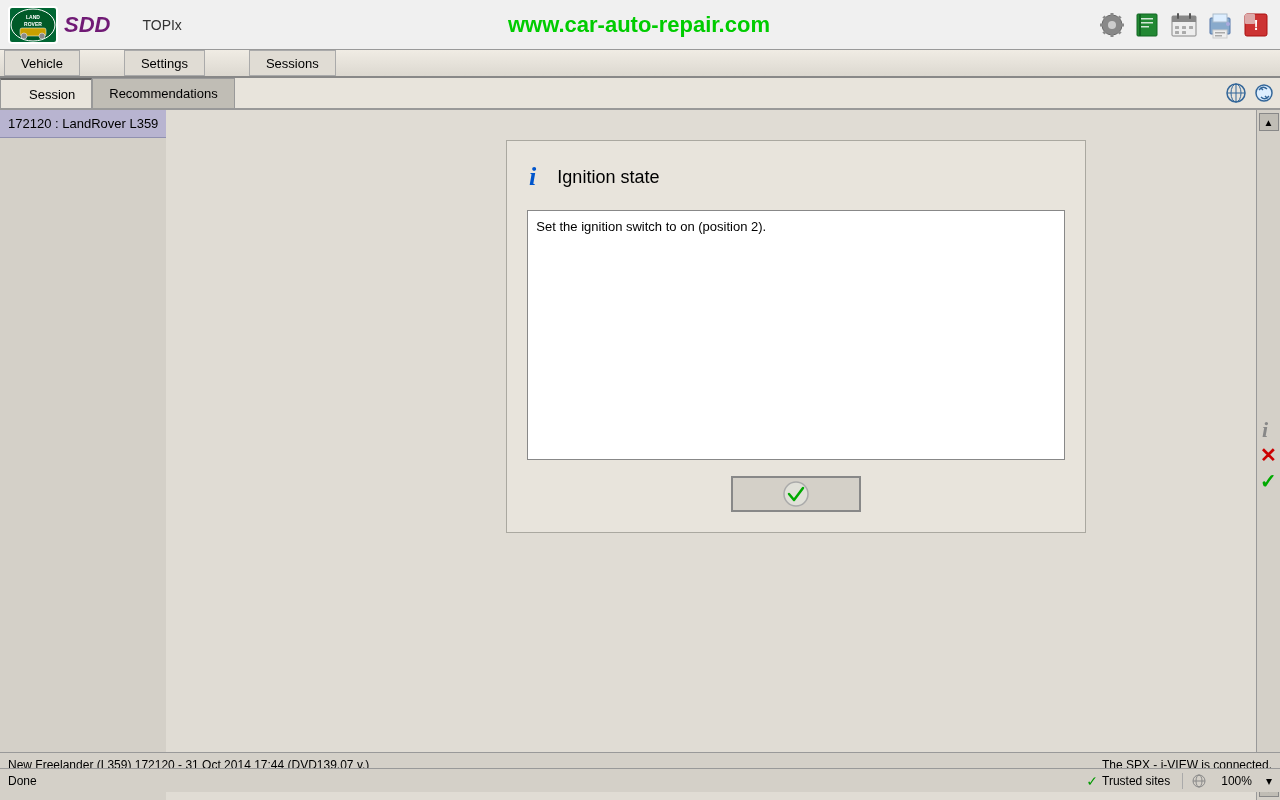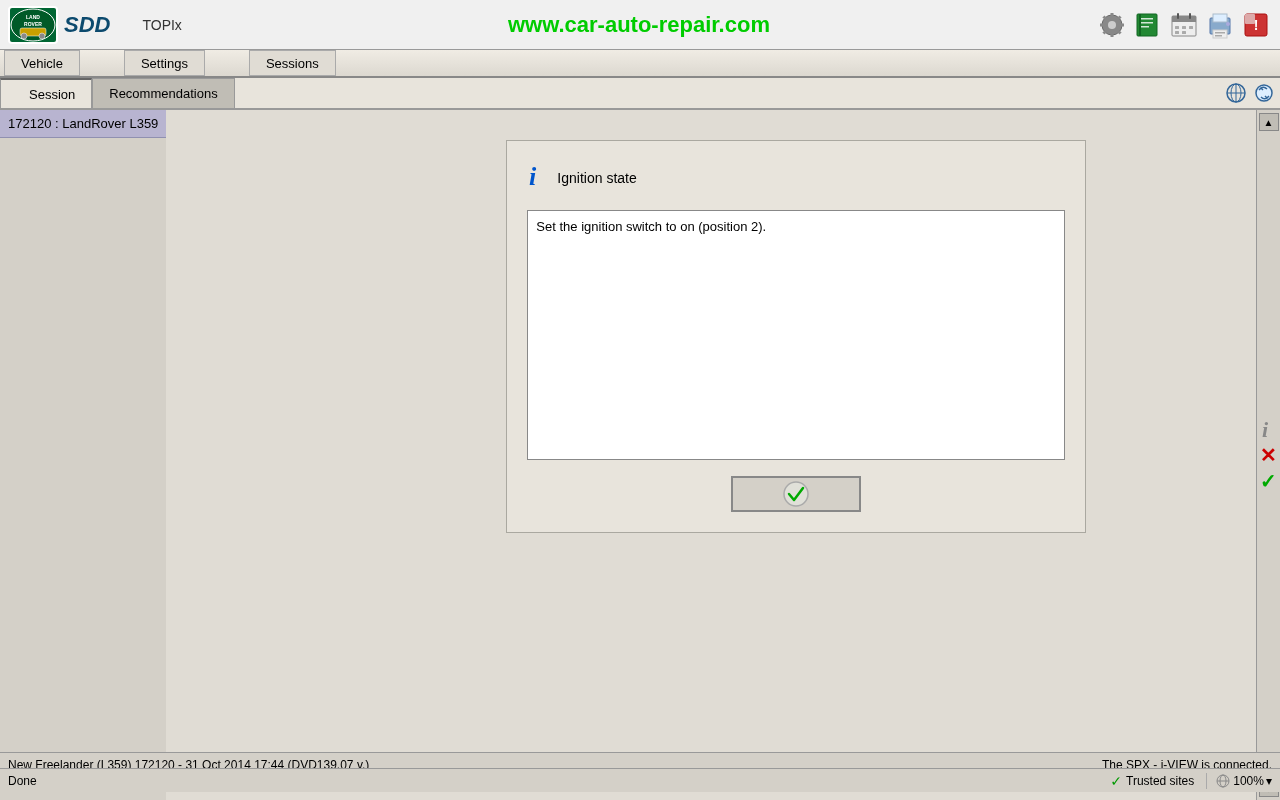--- a/index.html
+++ b/index.html
@@ -31,21 +31,21 @@
       color: #fff;
       font-size: 8px;
       font-weight: bold;
       text-align: center;
       line-height: 1.2;
       border: 2px solid #fff;
     }
     .sdd-text {
       font-size: 22px;
       font-weight: bold;
-      color: #0c4a6e;
+      color: #701a75;
       font-style: italic;
     }
     .topix-text {
       font-size: 14px;
       color: #333;
       margin-left: 26px;
     }
     .website-text {
       font-size: 22px;
       font-weight: bold;
@@ -183,21 +183,21 @@
       margin-bottom: 16px;
     }
     .info-icon {
       font-size: 20px;
       color: #0055cc;
       font-style: italic;
       font-weight: bold;
       font-family: serif;
     }
     .dialog-title {
-      font-size: 14px;
+      font-size: 18px;
       font-weight: normal;
       color: #000;
     }
     .dialog-content {
       background: #fff;
       border: 1px solid #888;
       min-height: 250px;
       padding: 8px;
       font-size: 13px;
       color: #000;
@@ -260,21 +260,21 @@
       gap: 4px;
       margin-left: auto;
     }
     .trusted-check {
       color: #009900;
       font-size: 14px;
     }
     .zoom-area {
       display: flex;
       align-items: center;
-      gap: 2px;
+      gap: 14px;
       border-left: 1px solid #aaa;
       padding-left: 8px;
       margin-left: 8px;
     }
 
     
     #ie-tabs {
       background: linear-gradient(to bottom, #f0ece4, #dcd8d0);
       height: 28px;
       display: flex;

